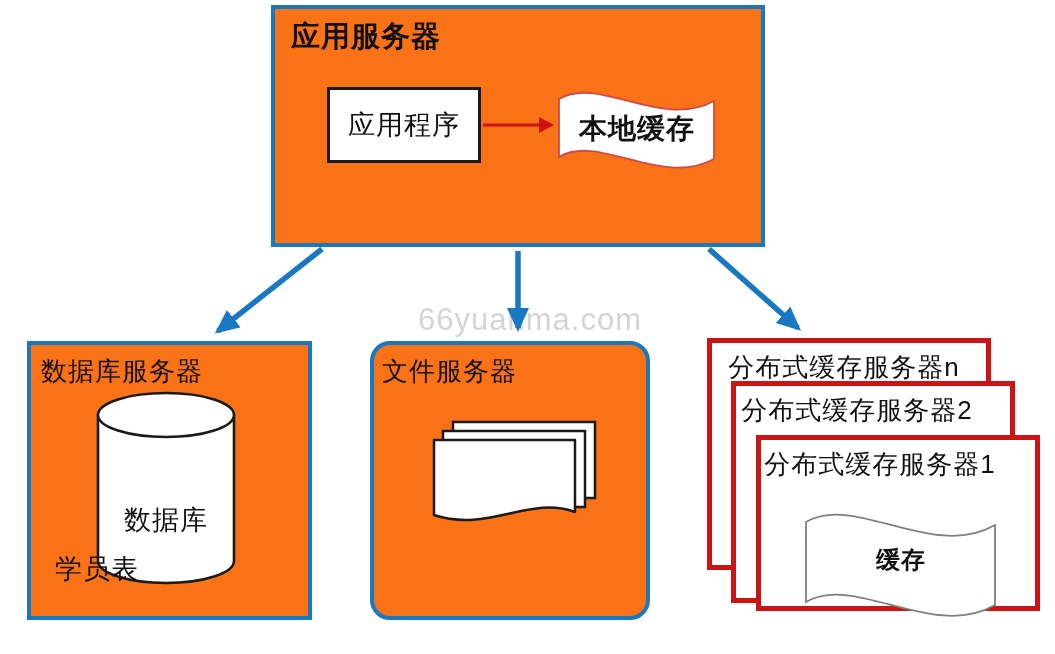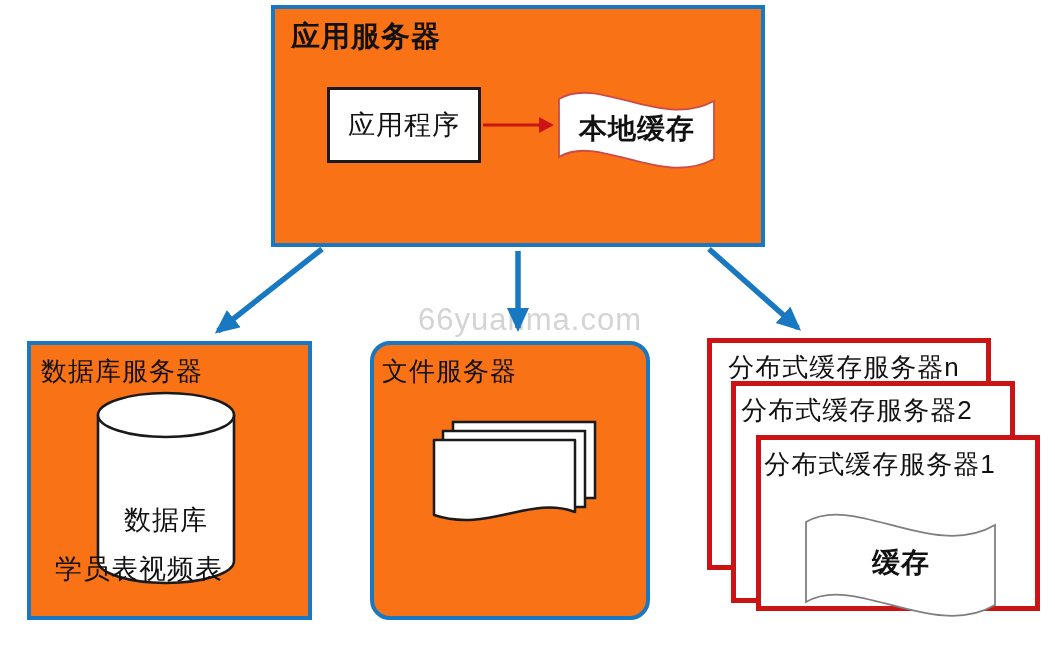--- a/index.html
+++ b/index.html
@@ -52,21 +52,20 @@
   </div>
 
   <svg class="abs z3" style="left:96px;top:391px;" width="140" height="196" viewBox="0 0 140 196">
     <path d="M 2,24 L 2,170 A 68,22 0 0 0 138,170 L 138,24" fill="#ffffff" stroke="#1a1a1a" stroke-width="2.6"></path>
     <ellipse cx="70" cy="24" rx="68" ry="22" fill="#ffffff" stroke="#1a1a1a" stroke-width="2.6"></ellipse>
   </svg>
   <div class="abs shape-label-reg z4" style="left:96px;top:464px;width:140px;margin-top:38px;">数据库</div>
 
   <div class="abs tables-row z3" style="left:55px;top:551px;">
     <span>学员表</span>
-    <span>视频表</span>
   </div>
 
   <div class="abs blue-box z2" style="left:370px;top:341px;width:280px;height:279px;border-radius:20px;">
     <div class="title-reg" style="padding:9px 0 0 8px;">文件服务器</div>
   </div>
 
   <svg class="abs z3" style="left:430px;top:419px;" width="172" height="122" viewBox="0 0 172 122">
     <rect x="23" y="3" width="142" height="76" fill="#ffffff" stroke="#1a1a1a" stroke-width="2.5"></rect>
     <rect x="13" y="12" width="142" height="76" fill="#ffffff" stroke="#1a1a1a" stroke-width="2.5"></rect>
     <path d="M 4,21 L 145,21 L 145,93 C 100,76 58,114 4,96 Z" fill="#ffffff" stroke="#1a1a1a" stroke-width="2.5" stroke-linejoin="round"></path>
@@ -78,21 +77,21 @@
 
   <div class="abs red-box z2" style="left:731px;top:381px;width:284px;height:222px;">
     <div class="cache-title" style="padding-right:32px;">分布式缓存服务器2</div>
   </div>
 
   <div class="abs red-box z3" style="left:756px;top:435px;width:284px;height:176px;">
     <div class="cache-title" style="padding-right:36px;">分布式缓存服务器1</div>
     <svg style="position:absolute;left:42px;top:59px;" width="196" height="122" viewBox="0 0 196 122">
       <path d="M 3,23 C 52,-6 130,62 192,26 L 192,106 C 130,142 52,74 3,103 Z" fill="#ffffff" stroke="#7f7f7f" stroke-width="1.8"></path>
     </svg>
-    <div class="shape-label-bold" style="position:absolute;left:60px;top:104px;width:160px;font-size:28px;">缓存</div>
+    <div class="shape-label-bold" style="position:absolute;left:60px;top:104px;width:160px;font-size:24px;">缓存</div>
   </div>
 
   <svg class="abs overlay" style="left:0;top:0;" width="1055" height="654" viewBox="0 0 1055 654">
     <defs>
       <marker id="blueHead" markerUnits="userSpaceOnUse" markerWidth="26" markerHeight="24" refX="20" refY="11" orient="auto">
         <path d="M0,0 L24,11 L0,22 Z" fill="#1878c2"></path>
       </marker>
       <marker id="redHead" markerUnits="userSpaceOnUse" markerWidth="18" markerHeight="18" refX="12" refY="8" orient="auto">
         <path d="M0,0 L15,8 L0,16 Z" fill="#cc1414"></path>
       </marker>

